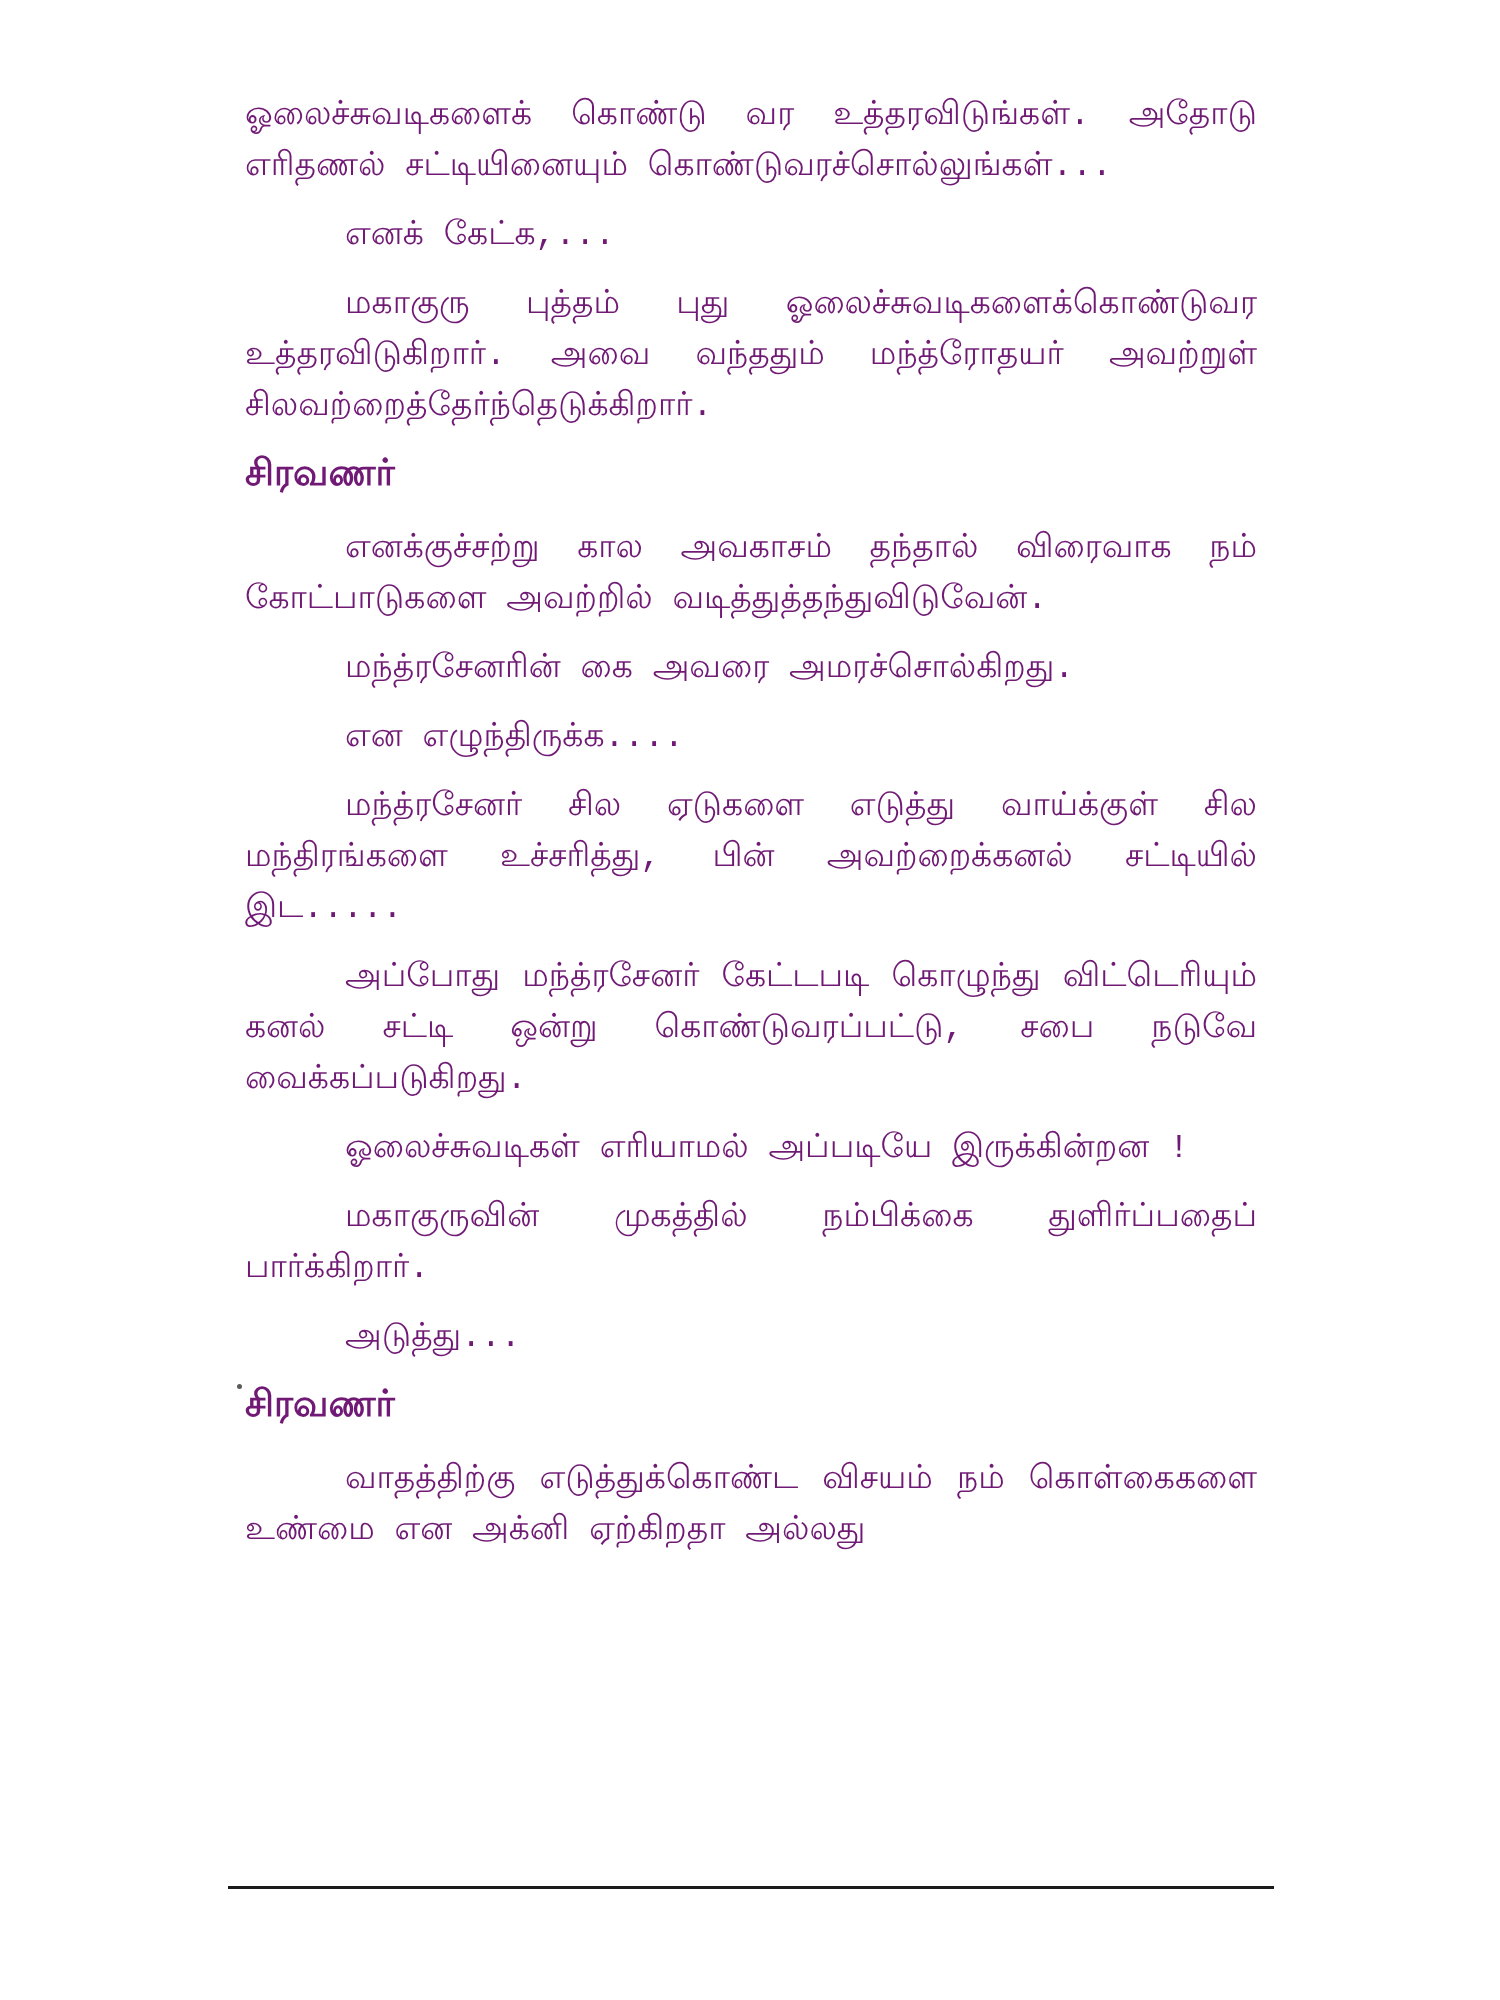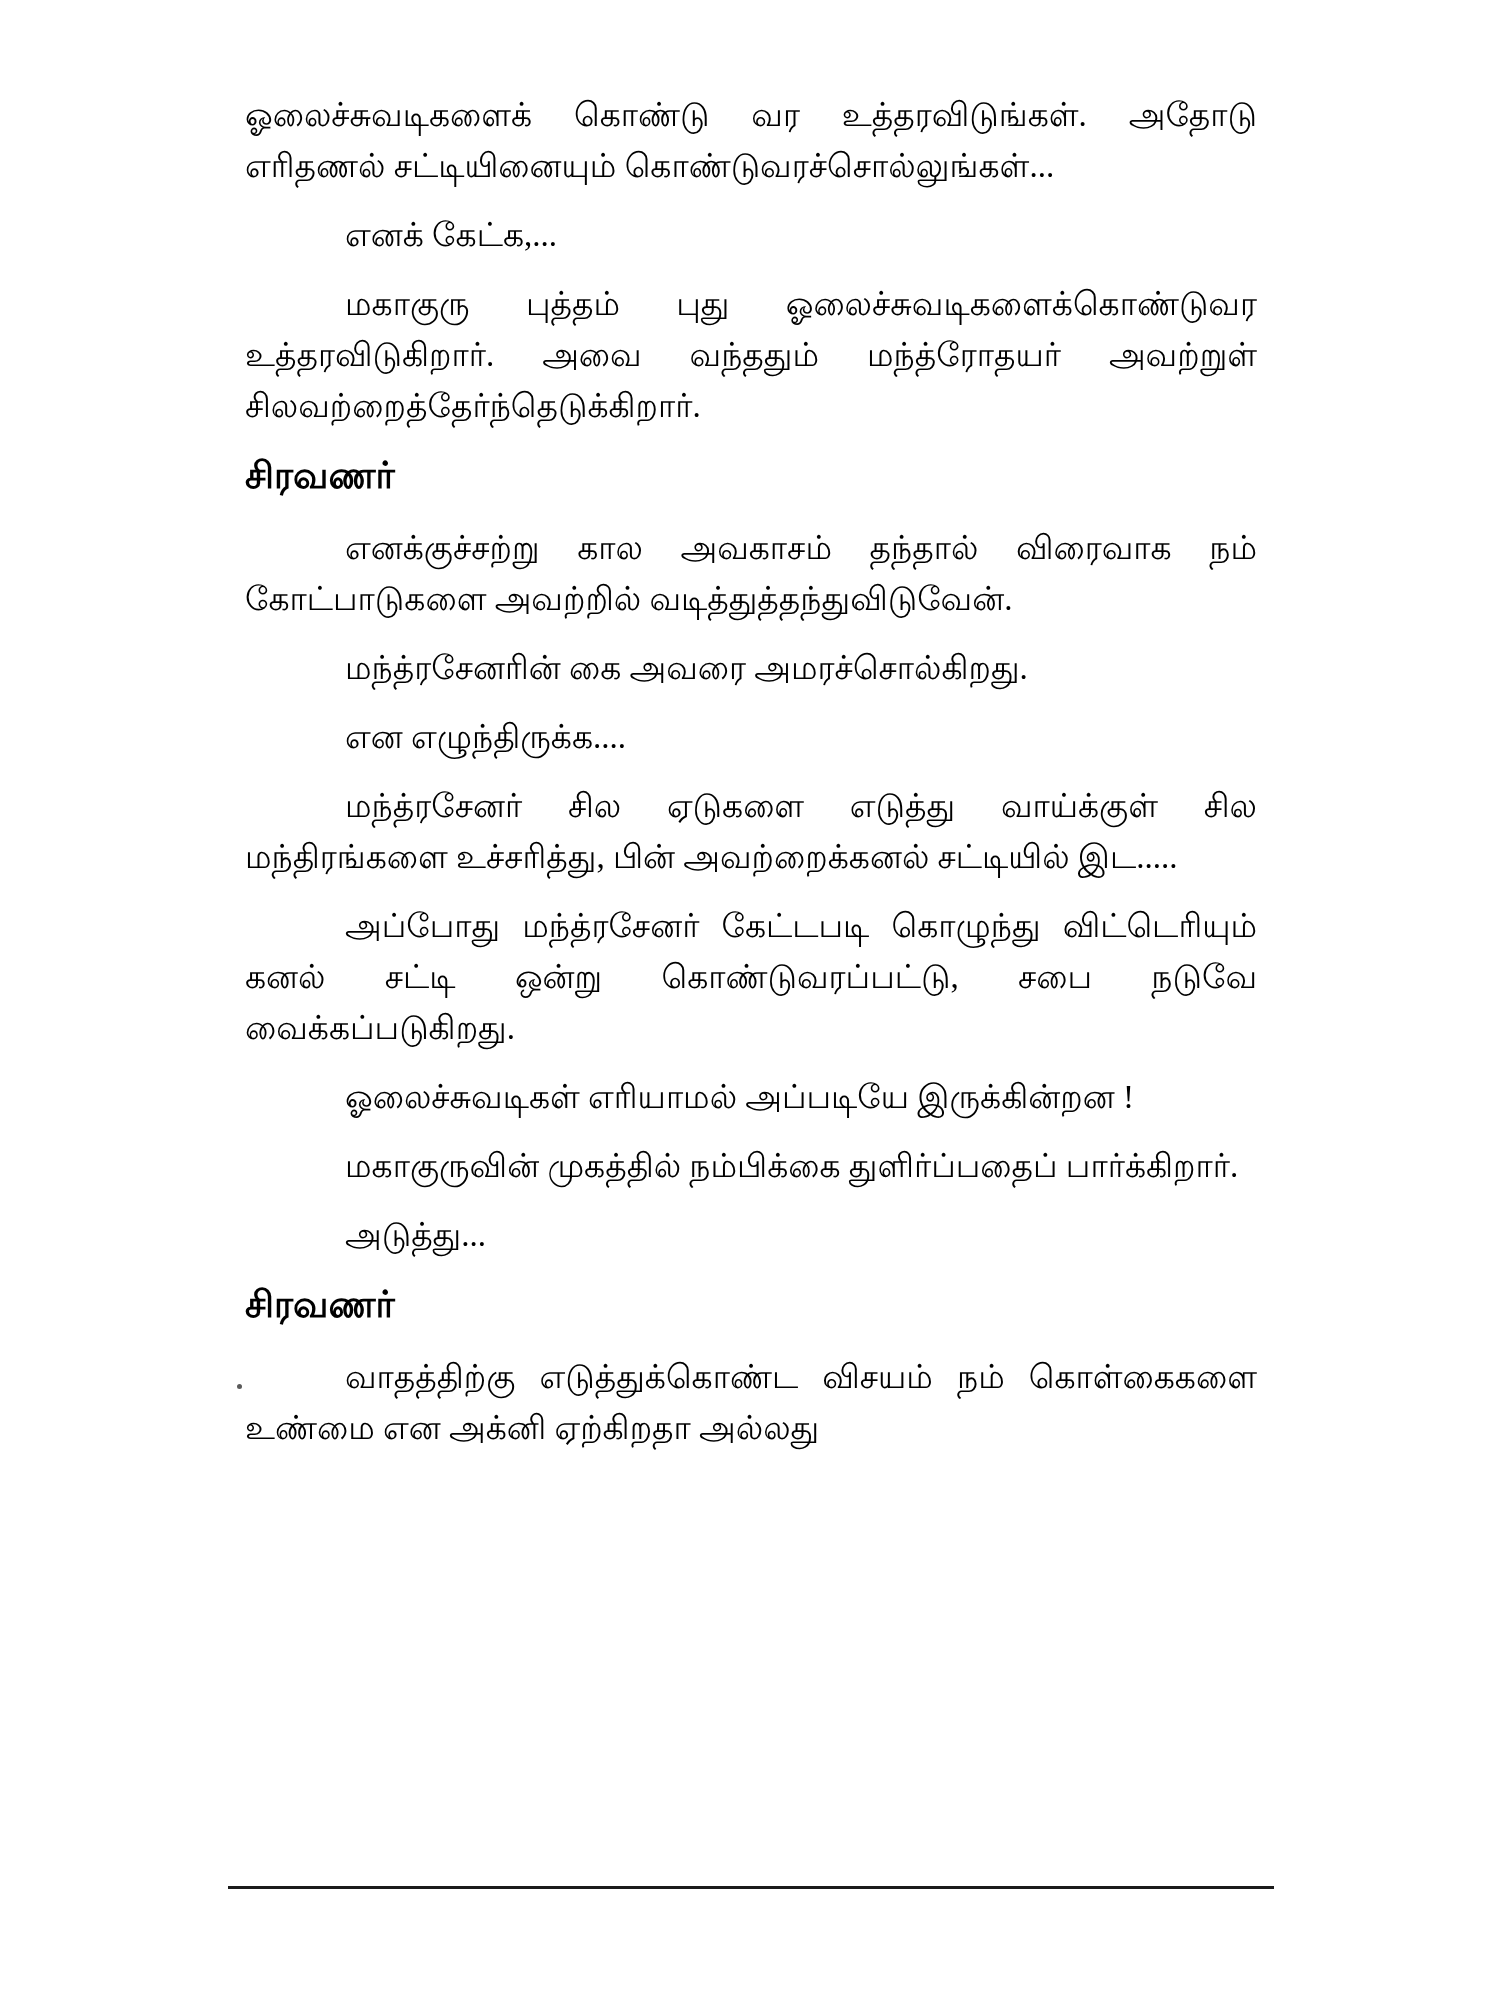--- a/index.html
+++ b/index.html
@@ -5,22 +5,22 @@
   html, body {
     margin: 0;
     padding: 0;
     background: #ffffff;
   }
   .page {
     position: relative;
     width: 1500px;
     height: 1900px;
     background: #ffffff;
-    color: #000000;
-    font-family: Liberation Serif, serif;
+    color: #701a75;
+    font-family: Liberation Mono, monospace;
     overflow: hidden;
   }
   .content {
     position: absolute;
     top: 90px;
     left: 245px;
     width: 1012px;
     font-size: 33px;
     line-height: 51px;
   }

